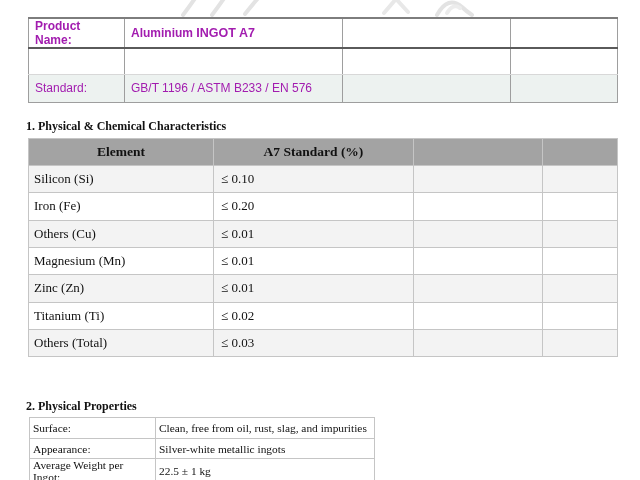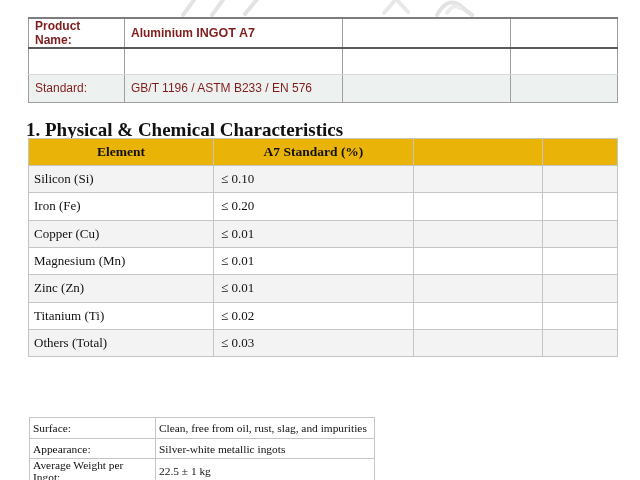--- a/index.html
+++ b/index.html
@@ -4,40 +4,40 @@
 <style>
   html,body{margin:0;padding:0;background:#fff;}
   .page{position:relative;width:640px;height:480px;overflow:hidden;background:#ffffff;
         font-family:"Liberation Sans",sans-serif;}
   .wm{position:absolute;left:0;top:0;}
 
   table{position:absolute;border-collapse:collapse;table-layout:fixed;}
 
   
   .ptable{left:28px;top:17px;width:589px;border:1px solid #8a8a8a;border-top:2px solid #7d7d7d;}
-  .ptable td{border:1px solid #9e9e9e;font-size:12px;padding:0 6px;vertical-align:middle;color:#7f1d1d;}
+  .ptable td{border:1px solid #9e9e9e;font-size:12px;padding:0 6px;vertical-align:middle;color:#a21caf;}
   .ptable tr.r1{height:30px;}
   .ptable tr.r1 td{border-bottom:2px solid #5a5a5a;font-weight:bold;}
   .ptable tr.r2{height:26px;}
   .ptable tr.r2 td{border-bottom:1px solid #d8d8d8;}
   .ptable tr.r3{height:28px;}
   .ptable tr.r3 td{background:#edf2f0;}
   .serifpart{font-family:Liberation Sans, sans-serif;font-size:12.5px;}
 
   
   .sec-title{position:absolute;font-family:"Liberation Serif",serif;font-weight:bold;
-             font-size:19px;color:#111;white-space:nowrap;}
+             font-size:12px;color:#111;white-space:nowrap;}
   #title1{left:26px;top:119px;}
   #title2{left:26px;top:399px;}
 
   
   .ctable{left:28px;top:138px;width:589px;}
   .ctable td,.ctable th{border:1px solid #c5c5c5;font-family:"Liberation Serif",serif;
              font-size:13px;color:#111;vertical-align:middle;}
-  .ctable thead th{height:24px;font-weight:bold;font-size:13.5px;text-align:center;background:#eab308;}
+  .ctable thead th{height:24px;font-weight:bold;font-size:13.5px;text-align:center;background:#a3a3a3;}
   .ctable tbody td{height:24.33px;}
   .ctable tbody tr:nth-child(odd){background:#f3f3f3;}
   .ctable td.c-el{padding:0 0 0 5px;}
   .ctable td.c-std{padding:0 0 0 7px;}
 
   
   .stable{left:29px;top:417px;width:345px;}
   .stable td{border:1px solid #c5c5c5;font-family:"Liberation Serif",serif;
              font-size:11.4px;color:#111;padding:0 3px;vertical-align:middle;height:19.7px;}
 </style>
@@ -117,21 +117,21 @@
         </tr>
 
         <tr>
           <td class="c-el">Iron (Fe)</td>
           <td class="c-std">≤ 0.20</td>
           <td></td>
           <td></td>
         </tr>
 
         <tr>
-          <td class="c-el">Copper (Cu)</td>
+          <td class="c-el">Others (Cu)</td>
           <td class="c-std">≤ 0.01</td>
           <td></td>
           <td></td>
         </tr>
 
         <tr>
           <td class="c-el">Magnesium (Mn)</td>
           <td class="c-std">≤ 0.01</td>
           <td></td>
           <td></td>
@@ -154,20 +154,21 @@
 
         <tr>
           <td class="c-el">Others (Total)</td>
           <td class="c-std">≤ 0.03</td>
           <td></td>
           <td></td>
         </tr>
       </tbody>
   </table>
 
+  <div class="sec-title" id="title2">2. Physical Properties</div>
 
   <table class="stable">
     <colgroup>
       <col style="width:126px">
         <col style="width:219px">
     </colgroup>
     <tbody>
 
         <tr>
           <td>Surface:</td>

